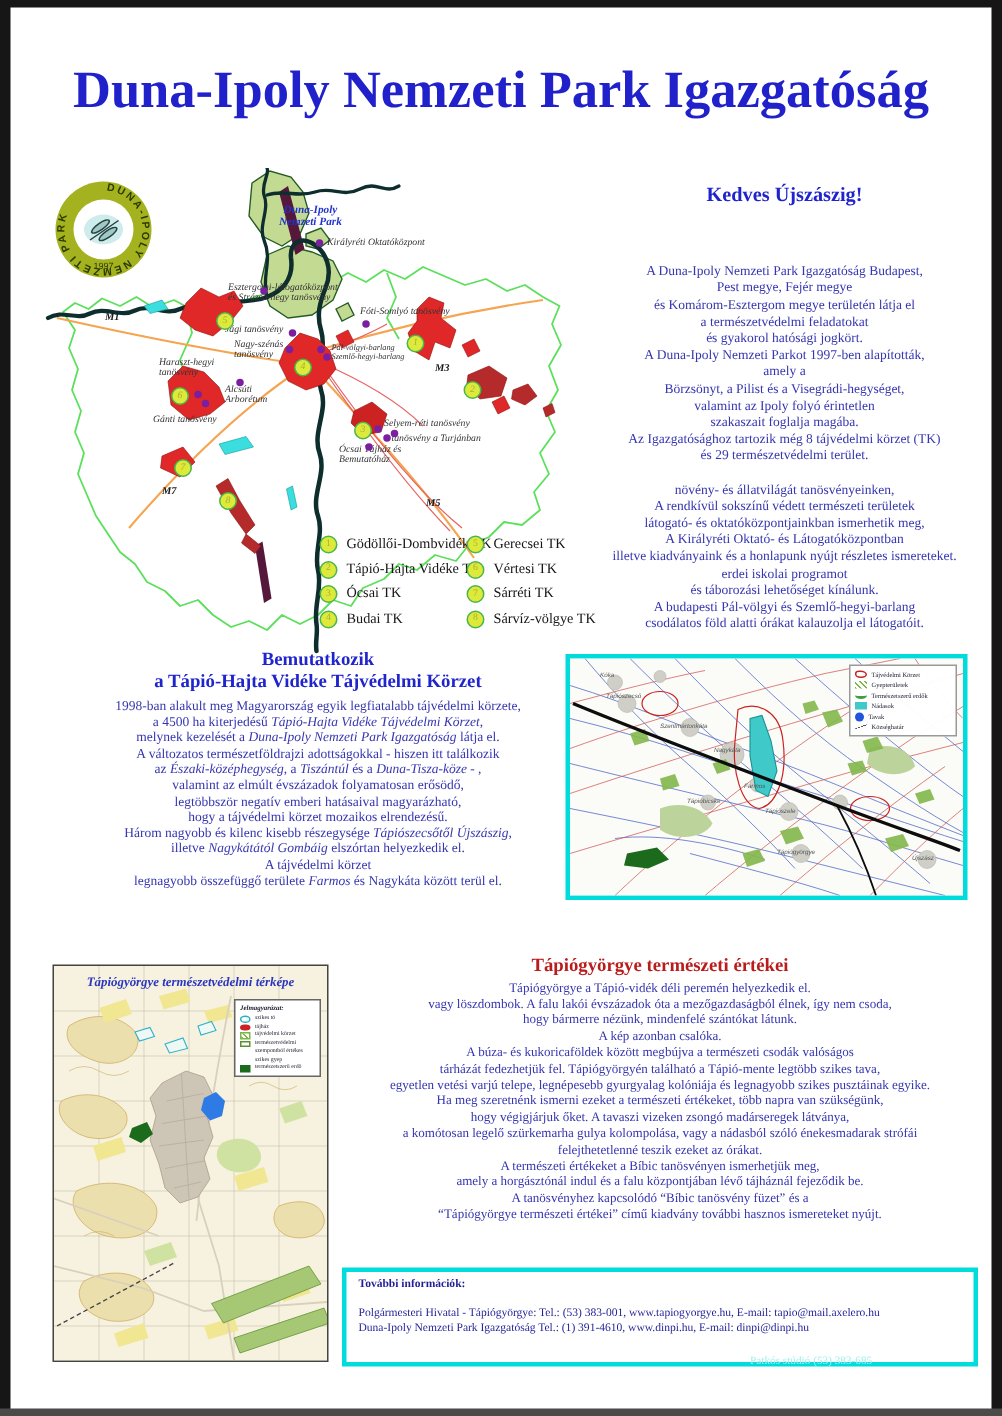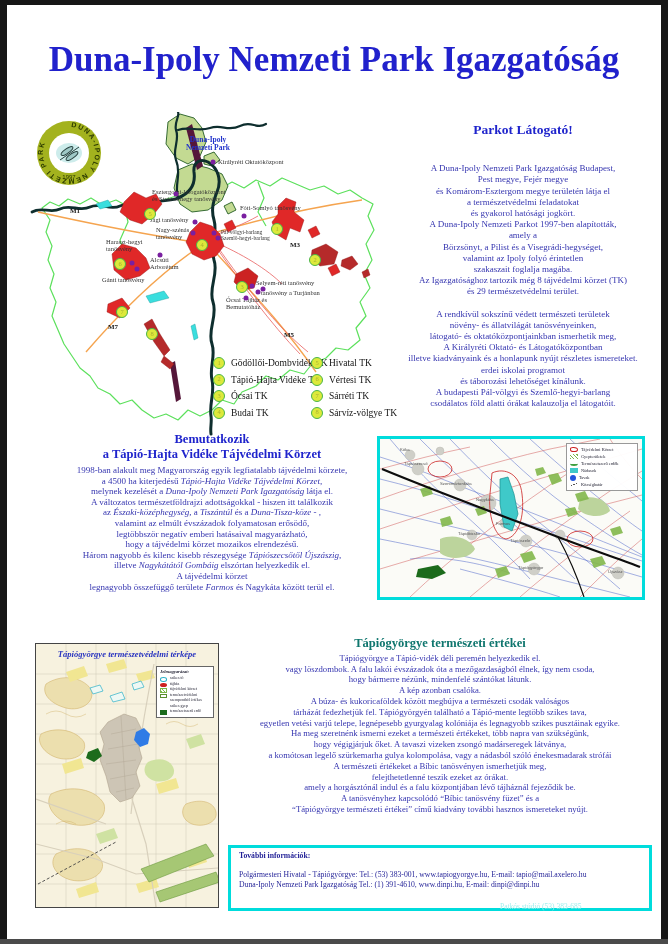--- a/index.html
+++ b/index.html
@@ -14,45 +14,45 @@
   .main-title{position:absolute;left:0;right:0;top:40px;text-align:center;
     font-size:35px;font-weight:bold;color:#2121cc;letter-spacing:0;}
 
   
   .tline{display:block;}
   .it{font-style:italic;}
 
   .visitor{position:absolute;left:384px;top:124px;width:278px;text-align:center;
     color:#3636b0;font-size:9px;line-height:11.2px;}
   .visitor h2{font-size:13.5px;color:#1f24cc;margin:0;font-weight:bold;}
-  .visitor .para1{margin-top:28px;}
+  .visitor .para1{margin-top:40px;}
   .visitor .para2{margin-top:11px;}
 
   .intro{position:absolute;left:52px;top:432px;width:320px;text-align:center;
     color:#3636b0;font-size:9px;line-height:10.6px;}
   .intro h2{font-size:12.5px;line-height:14.5px;color:#1f24cc;margin:0;font-weight:bold;}
   .intro .body{margin-top:4px;}
 
   .gyorgye-text{position:absolute;left:218px;top:638px;width:444px;text-align:center;
     color:#3636b0;font-size:8.7px;line-height:10.8px;}
-  .gyorgye-text h2{font-size:12.5px;color:#0f766e;margin:0;font-weight:bold;}
+  .gyorgye-text h2{font-size:12.5px;color:#b91c1c;margin:0;font-weight:bold;}
   .gyorgye-text .body{margin-top:4px;}
 
   .contact-box{position:absolute;left:228px;top:845px;width:424px;height:66px;
     border:3px solid #00dcdc;box-sizing:border-box;padding:3px 8px;
     color:#201f96;font-size:7.7px;line-height:10.6px;text-align:left;}
   .contact-box .cb-heading{font-weight:bold;margin-bottom:8px;}
 
   .credit{position:absolute;left:500px;top:902px;font-size:7.5px;color:#a0efec;}
 
   
   .park-map{position:absolute;left:28px;top:112px;width:356px;height:324px;}
   .park-map svg.mapart{position:absolute;left:0;top:0;}
   .map-label{position:absolute;font-size:6.5px;line-height:7px;color:#333;
-    white-space:pre-line;font-family:"Liberation Serif",serif;}
+    white-space:pre-line;font-family:"Liberation Serif",serif;font-style:italic;}
   .lbl-park{color:#2233cc;font-weight:bold;font-size:7.5px;line-height:8px;text-align:center;}
   .lbl-road{font-weight:bold;font-size:7px;color:#1a1a1a;}
   .lbl-tiny{font-size:5.5px;line-height:6px;}
   .num-circle{width:12px;height:12px;border-radius:50%;background:#dde93b;
     border:1.5px solid #49b649;box-sizing:border-box;transform:translate(-50%,-50%);
     font-size:6.5px;color:#a9b232;display:flex;align-items:center;justify-content:center;
     line-height:1;}
   .pdot{width:5px;height:5px;border-radius:50%;background:#7a1fa0;
     transform:translate(-50%,-50%);}
   .logo{position:absolute;left:8px;top:8px;width:66px;height:66px;}
@@ -256,56 +256,56 @@
           <span class="tk-label">Ócsai TK</span>
         </div>
         <div class="tk-item">
           <span class="tk-num">4</span>
           <span class="tk-label">Budai TK</span>
         </div>
       </div>
     <div class="tk-col">
         <div class="tk-item">
           <span class="tk-num">5</span>
-          <span class="tk-label">Hivatal TK</span>
+          <span class="tk-label">Gerecsei TK</span>
         </div>
         <div class="tk-item">
           <span class="tk-num">6</span>
           <span class="tk-label">Vértesi TK</span>
         </div>
         <div class="tk-item">
           <span class="tk-num">7</span>
           <span class="tk-label">Sárréti TK</span>
         </div>
         <div class="tk-item">
           <span class="tk-num">8</span>
           <span class="tk-label">Sárvíz-völgye TK</span>
         </div>
       </div>
   </div>
 
   <div class="visitor">
-    <h2>Parkot Látogató!</h2>
+    <h2>Kedves Újszászig!</h2>
     <div class="para1">
         <div class="tline"><span>A Duna-Ipoly Nemzeti Park Igazgatóság Budapest,</span></div>
         <div class="tline"><span>Pest megye,  Fejér megye</span></div>
         <div class="tline"><span>és Komárom-Esztergom megye területén látja el</span></div>
         <div class="tline"><span>a természetvédelmi feladatokat</span></div>
         <div class="tline"><span>és gyakorol hatósági jogkört.</span></div>
         <div class="tline"><span>A Duna-Ipoly Nemzeti Parkot 1997-ben alapították,</span></div>
         <div class="tline"><span>amely a</span></div>
         <div class="tline"><span>Börzsönyt, a Pilist és a Visegrádi-hegységet,</span></div>
         <div class="tline"><span>valamint az Ipoly folyó érintetlen</span></div>
         <div class="tline"><span>szakaszait foglalja magába.</span></div>
         <div class="tline"><span>Az Igazgatósághoz tartozik még 8 tájvédelmi körzet (TK)</span></div>
         <div class="tline"><span>és 29 természetvédelmi terület.</span></div>
       </div>
     <div class="para2">
+        <div class="tline"><span>növény- és állatvilágát tanösvényeinken,</span></div>
         <div class="tline"><span>A rendkívül sokszínű védett természeti területek</span></div>
-        <div class="tline"><span>növény- és állatvilágát tanösvényeinken,</span></div>
         <div class="tline"><span>látogató- és oktatóközpontjainkban ismerhetik meg,</span></div>
         <div class="tline"><span>A Királyréti Oktató- és Látogatóközpontban</span></div>
         <div class="tline"><span>illetve kiadványaink és a honlapunk nyújt részletes ismereteket.</span></div>
         <div class="tline"><span>erdei iskolai programot</span></div>
         <div class="tline"><span>és táborozási lehetőséget kínálunk.</span></div>
         <div class="tline"><span>A budapesti Pál-völgyi és Szemlő-hegyi-barlang</span></div>
         <div class="tline"><span>csodálatos föld alatti órákat kalauzolja el látogatóit.</span></div>
       </div>
   </div>
 
@@ -550,22 +550,22 @@
         <div class="tline"><span>Tápiógyörgye a Tápió-vidék déli peremén helyezkedik el.</span></div>
         <div class="tline"><span>vagy löszdombok. A falu lakói évszázadok óta a mezőgazdaságból élnek, így nem csoda,</span></div>
         <div class="tline"><span>hogy bármerre nézünk, mindenfelé szántókat látunk.</span></div>
         <div class="tline"><span>A kép azonban csalóka.</span></div>
         <div class="tline"><span>A búza- és kukoricaföldek között megbújva a természeti csodák valóságos</span></div>
         <div class="tline"><span>tárházát fedezhetjük fel. Tápiógyörgyén található a Tápió-mente legtöbb szikes tava,</span></div>
         <div class="tline"><span>egyetlen vetési varjú telepe, legnépesebb gyurgyalag kolóniája és legnagyobb szikes pusztáinak egyike.</span></div>
         <div class="tline"><span>Ha meg szeretnénk ismerni ezeket a természeti értékeket, több napra van szükségünk,</span></div>
         <div class="tline"><span>hogy végigjárjuk őket. A tavaszi vizeken zsongó madárseregek látványa,</span></div>
         <div class="tline"><span>a komótosan legelő szürkemarha gulya kolompolása, vagy a nádasból szóló énekesmadarak strófái</span></div>
+        <div class="tline"><span>felejthetetlenné teszik ezeket az órákat.</span></div>
         <div class="tline"><span>A természeti értékeket a Bíbic tanösvényen ismerhetjük meg,</span></div>
-        <div class="tline"><span>felejthetetlenné teszik ezeket az órákat.</span></div>
         <div class="tline"><span>amely a horgásztónál indul és a falu központjában lévő tájháznál fejeződik be.</span></div>
         <div class="tline"><span>A tanösvényhez kapcsolódó “Bíbic tanösvény füzet” és a</span></div>
         <div class="tline"><span>“Tápiógyörgye természeti értékei” című kiadvány további hasznos ismereteket nyújt.</span></div>
       </div>
   </div>
 
   <div class="contact-box">
     <div class="cb-heading">További információk:</div>
     <div>
         <div class="tline"><span>Polgármesteri Hivatal - Tápiógyörgye:  Tel.: (53) 383-001, www.tapiogyorgye.hu, E-mail: tapio@mail.axelero.hu</span></div>

